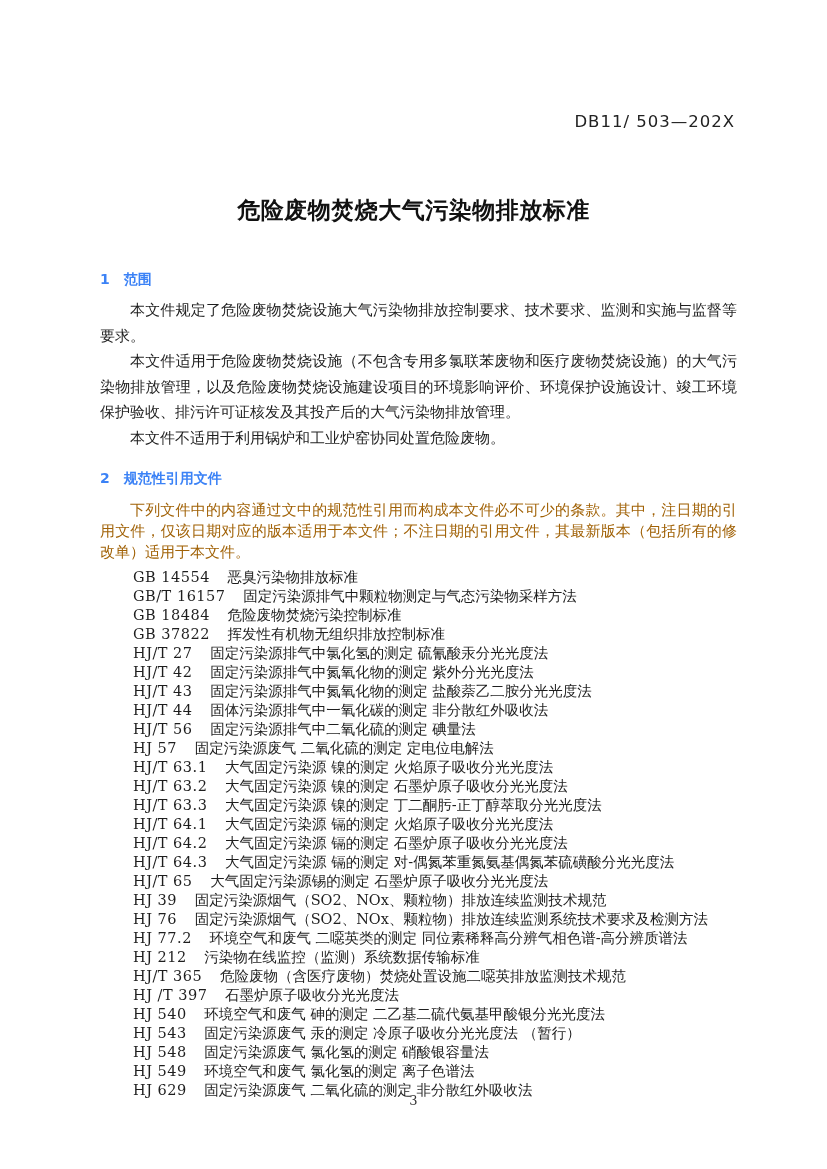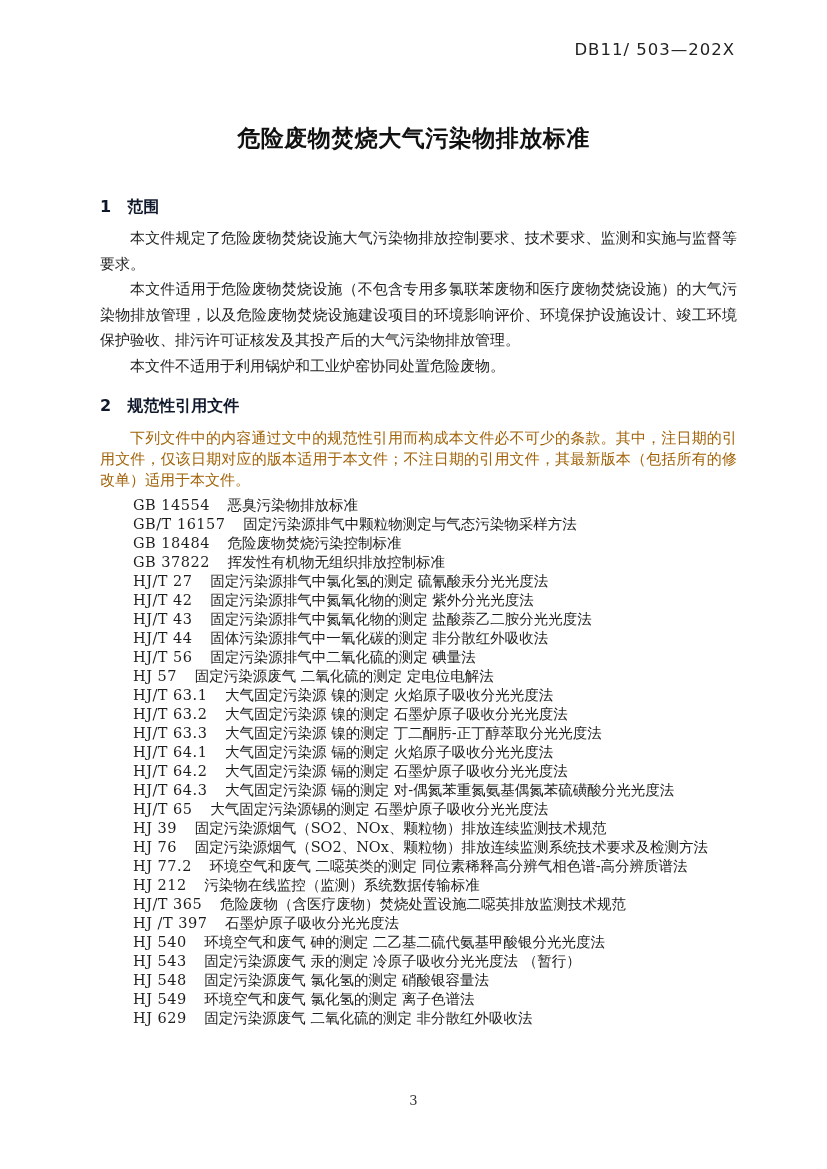--- a/index.html
+++ b/index.html
@@ -12,21 +12,21 @@
     color: #1e1e1e;
     overflow: hidden;
   }
   .page {
     width: 827px;
     height: 1169px;
     background: #ffffff;
     position: relative;
   }
   .doc-header {
-    padding-top: 40px;
+    padding-top: 112px;
     margin: 0 92px 0 100px;
     text-align: right;
   }
   .doc-code {
     font-family: "DejaVu Sans", "Liberation Sans", sans-serif;
     font-size: 16.5px;
     letter-spacing: 1px;
     color: #222;
     font-weight: 500;
   }
@@ -37,23 +37,23 @@
     font-size: 23px;
     font-weight: bold;
     color: #111;
     letter-spacing: 0.5px;
   }
   .content {
     margin: 0 90px 0 100px;
   }
   .sec-heading {
     font-family: "DejaVu Sans", "Liberation Sans", sans-serif;
-    font-size: 16px;
+    font-size: 14px;
     font-weight: bold;
-    color: #0f172a;
+    color: #3b82f6;
     line-height: 22px;
   }
   .sec1-heading { margin-top: 42px; }
   .sec2-heading { margin-top: 16px; }
   .para-block { margin-top: 8px; }
   .body-p {
     font-size: 15px;
     line-height: 25.5px;
     text-align: justify;
     text-indent: 2em;

